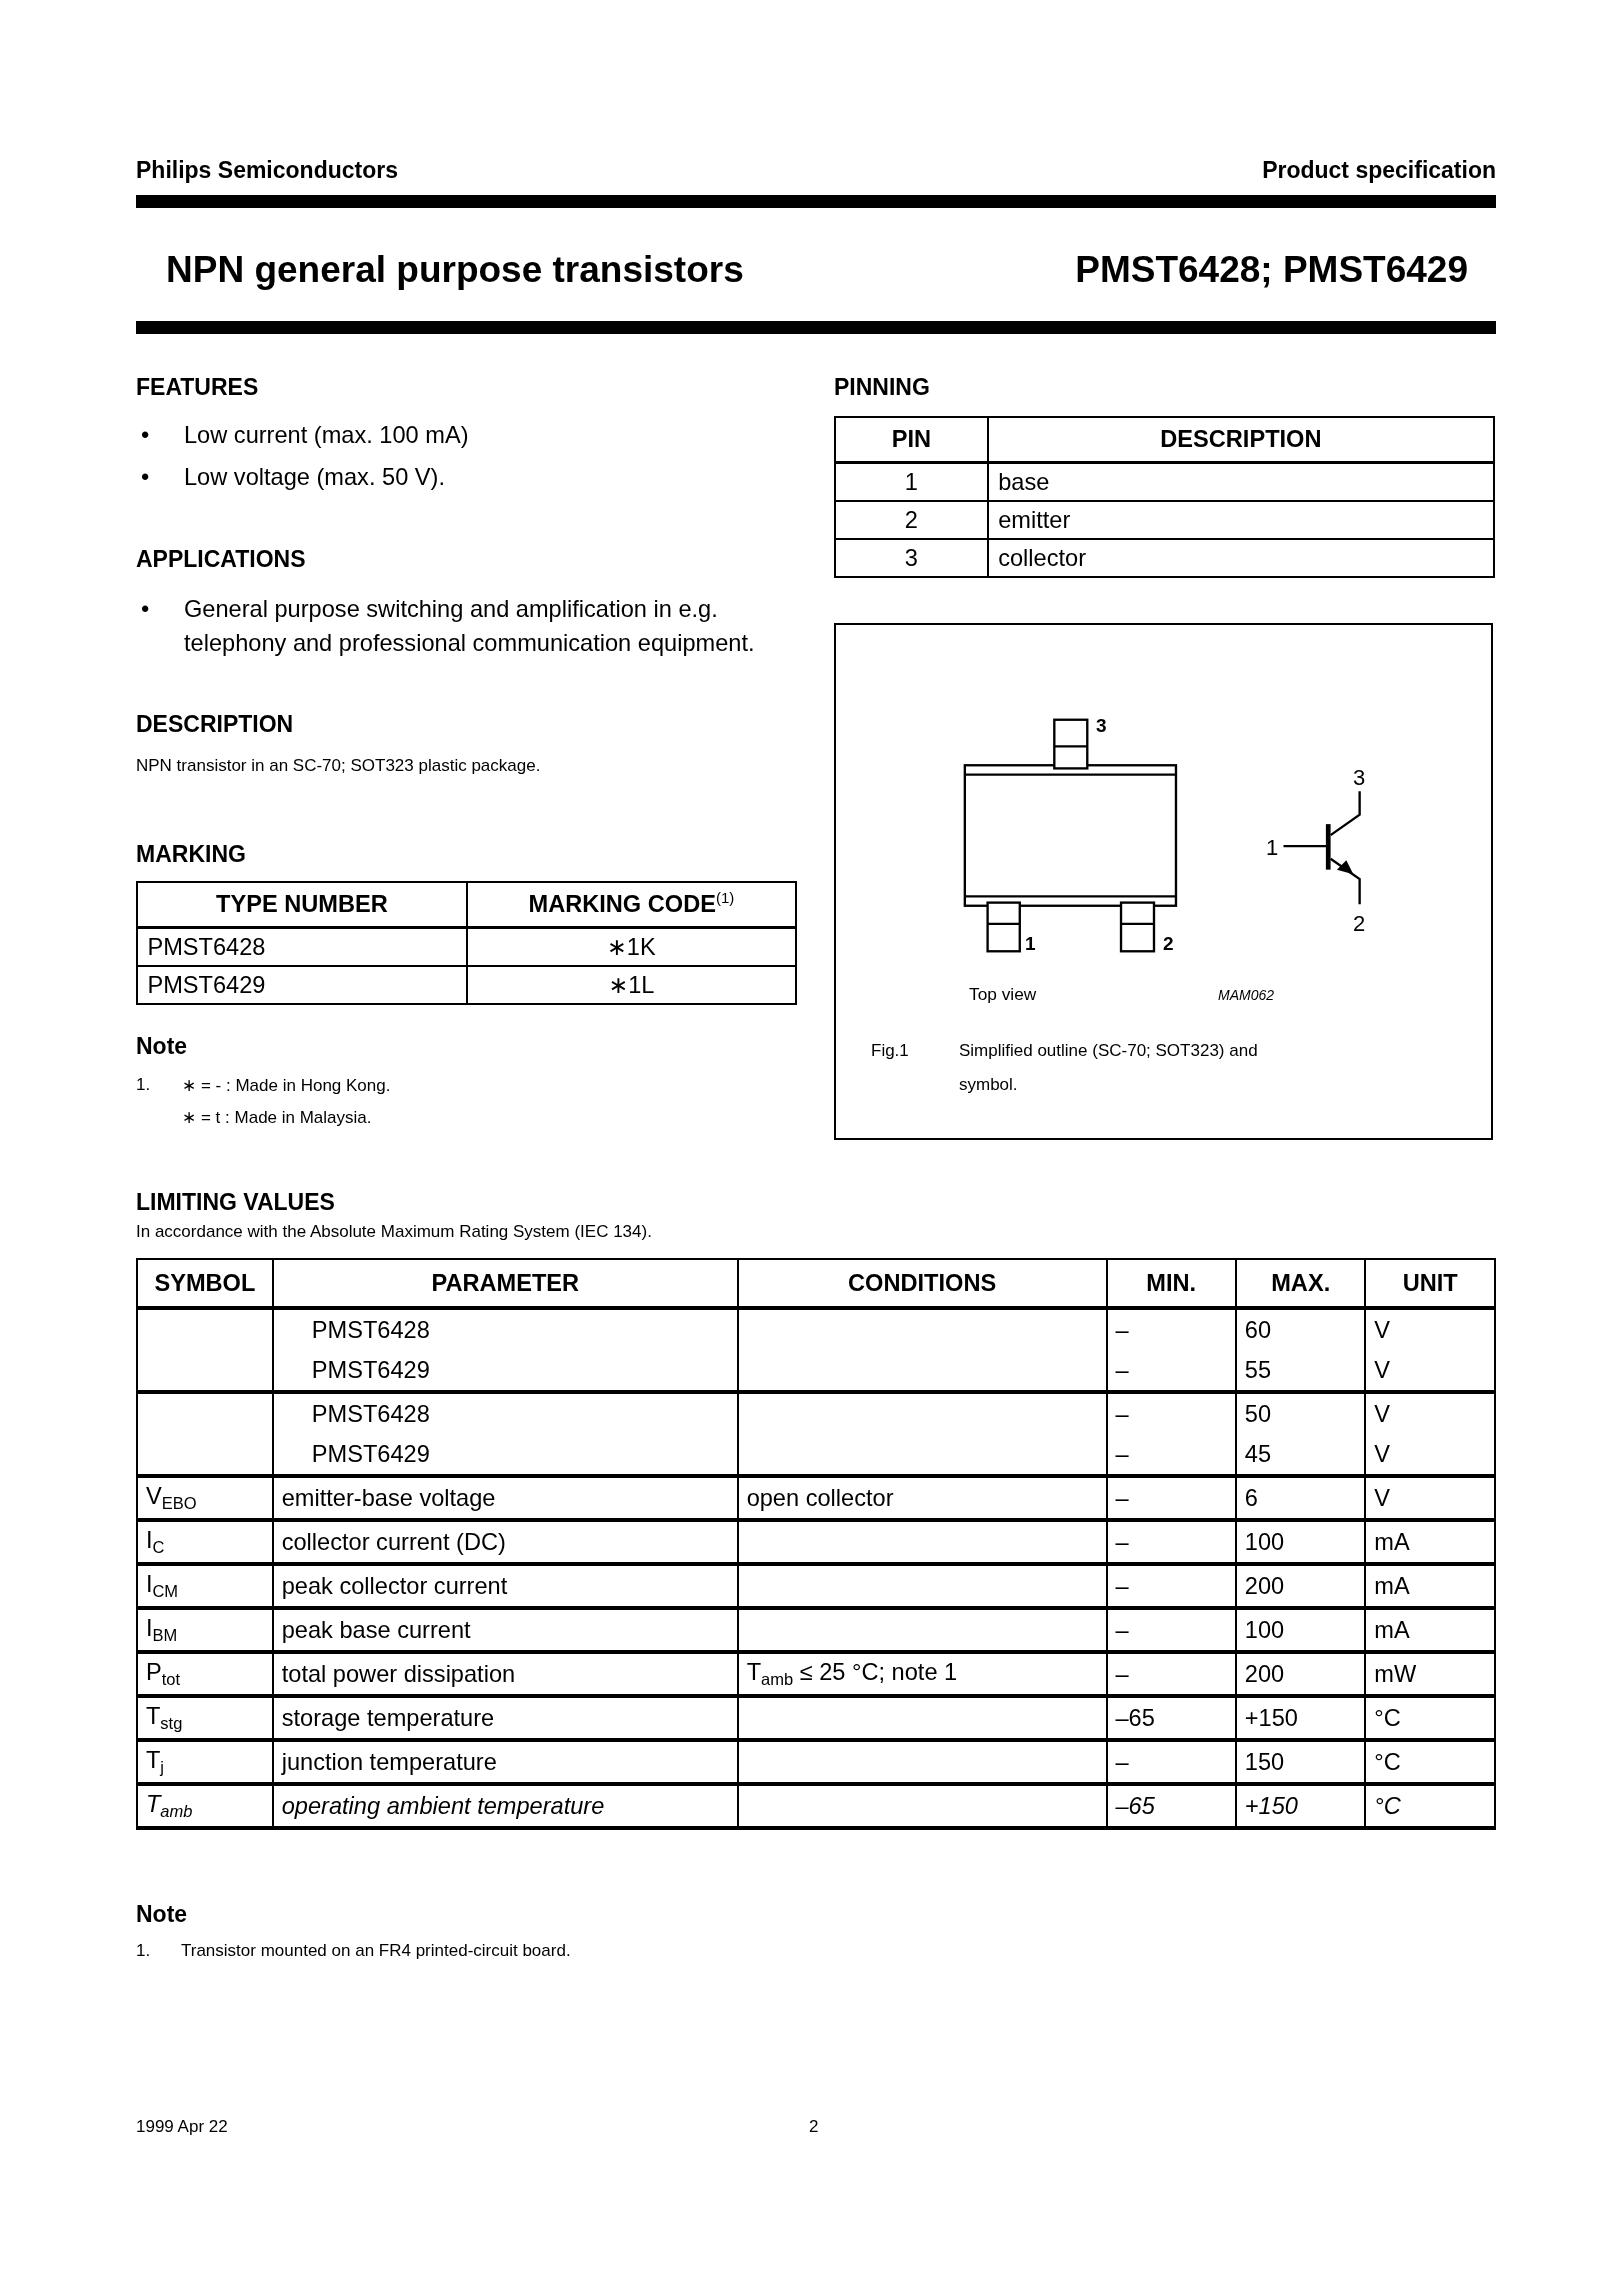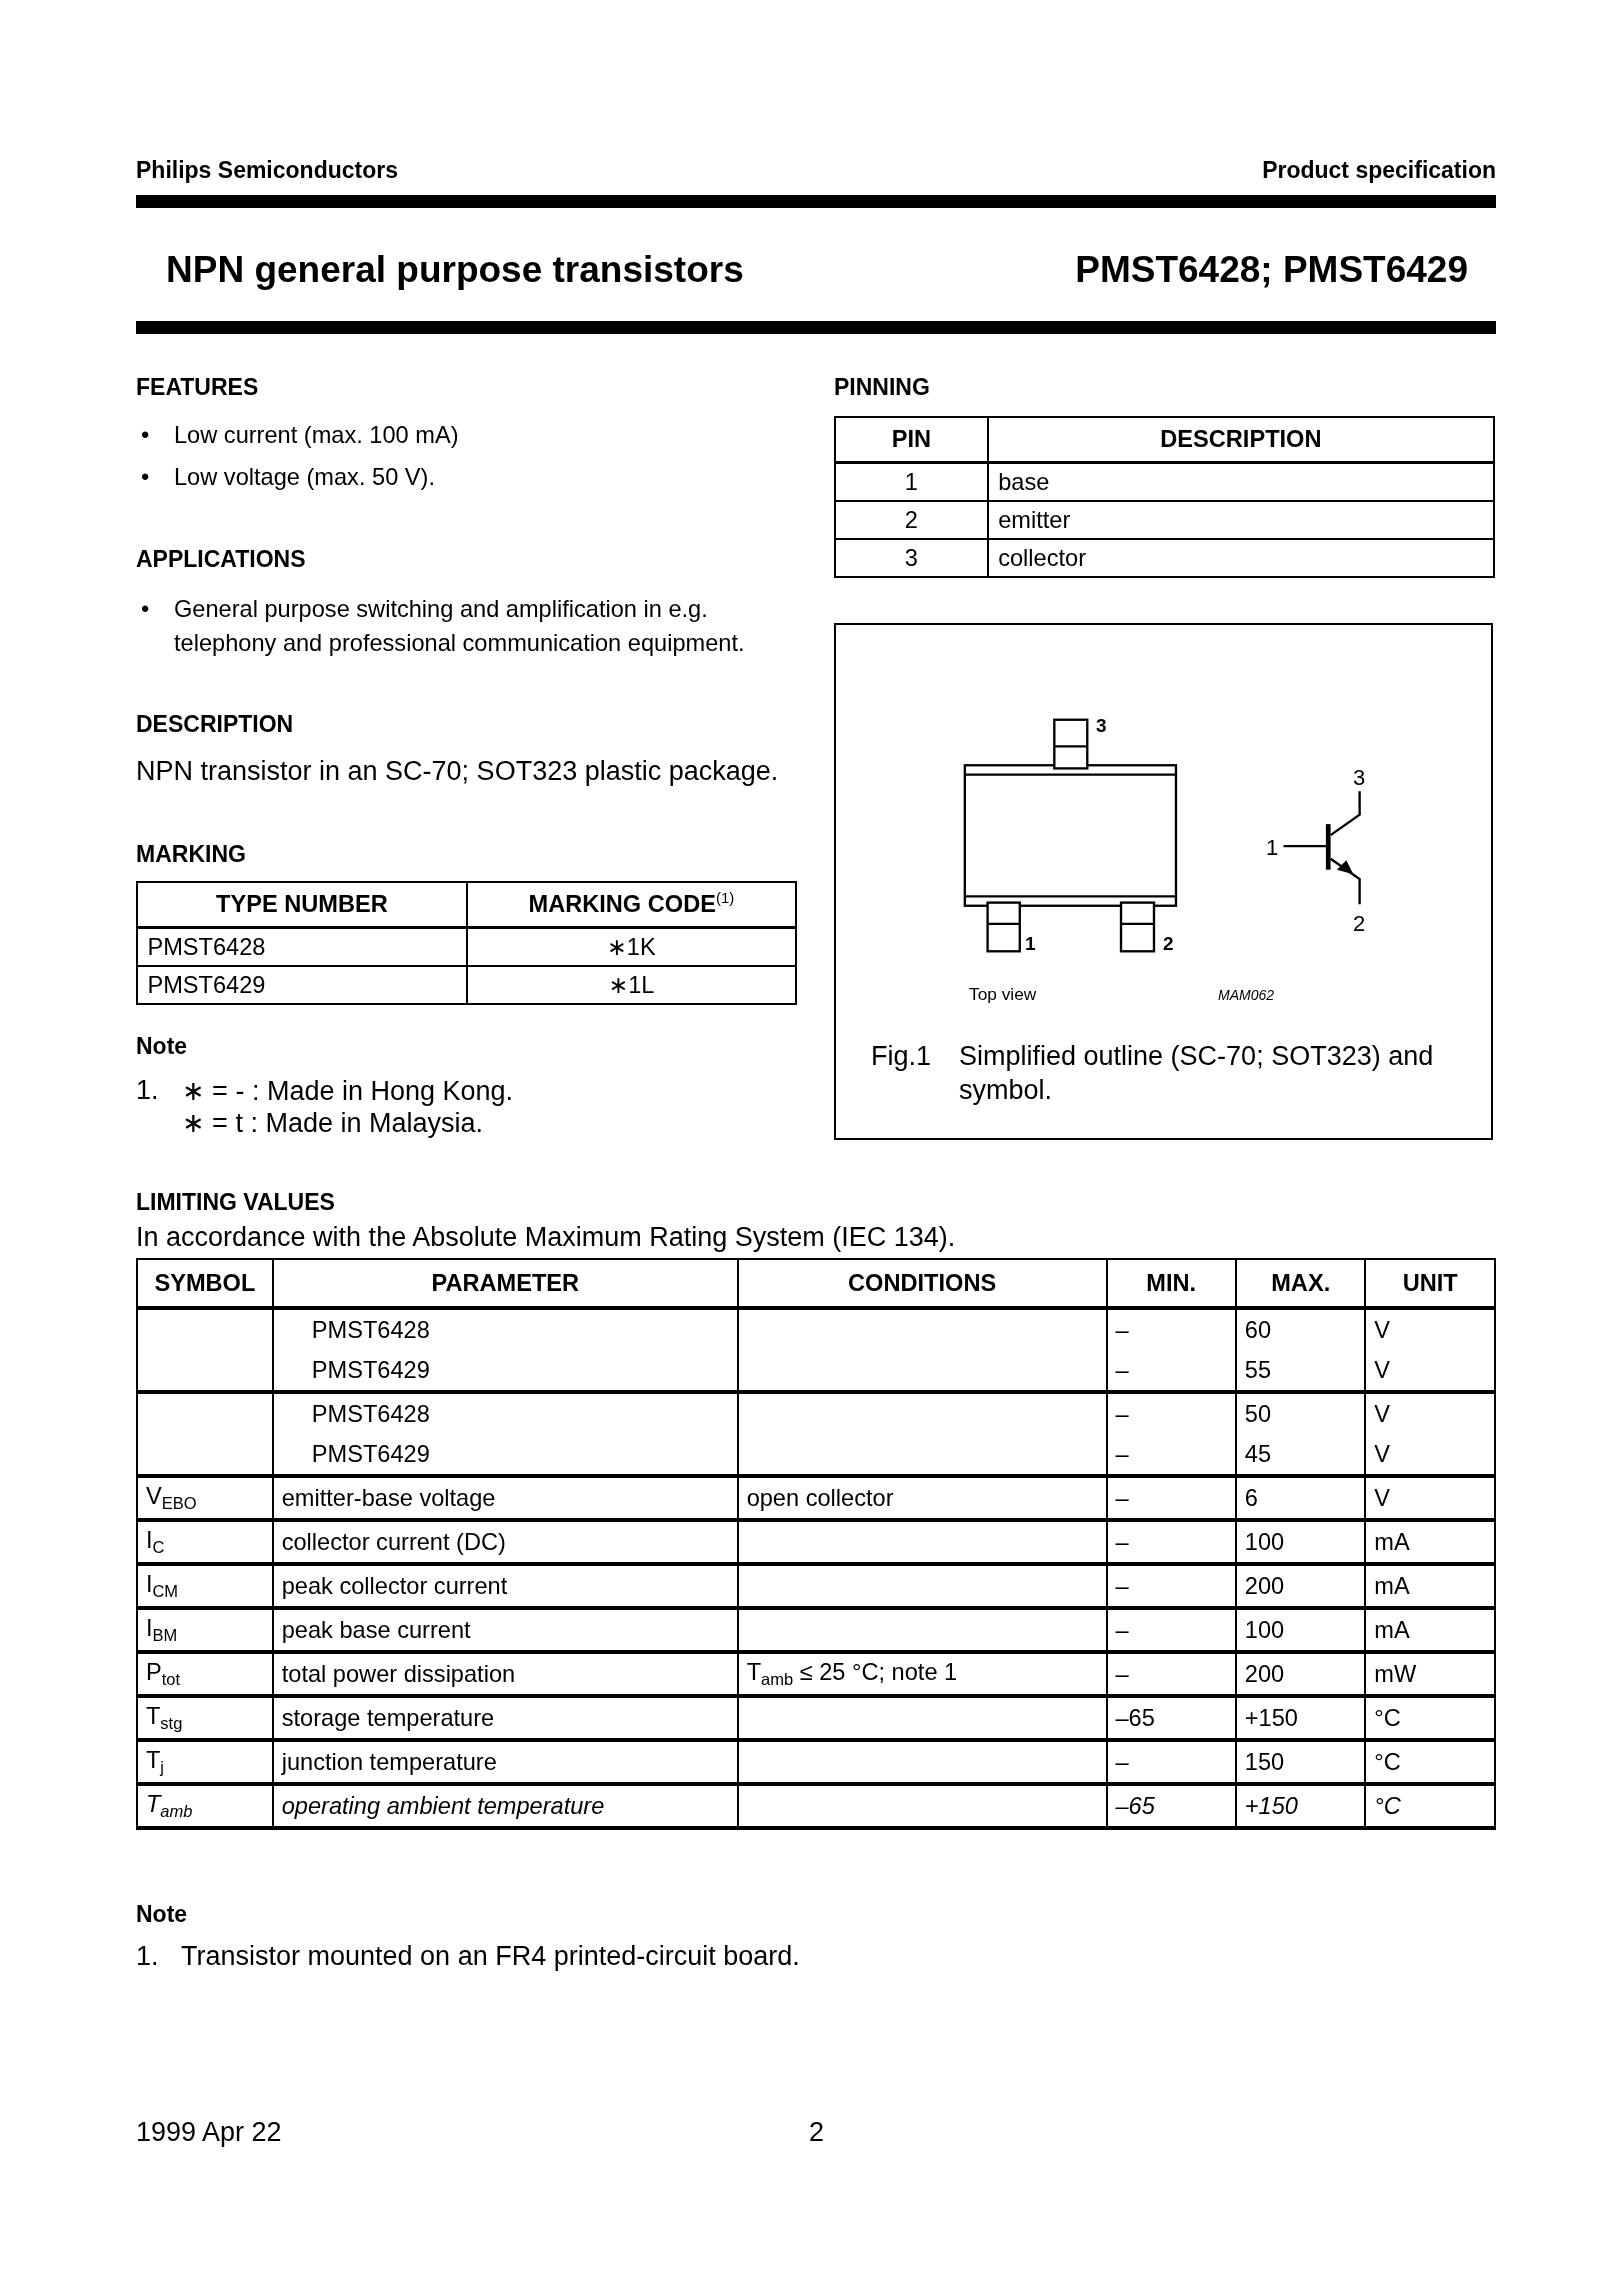--- a/index.html
+++ b/index.html
@@ -3,24 +3,24 @@
 <meta charset="utf-8">
 <style>
   html, body { margin:0; padding:0; background:#ffffff; }
   body { width:1622px; height:2295px; position:relative; overflow:hidden;
          font-family:"Liberation Sans", sans-serif; color:#000; }
   .abs { position:absolute; }
   .hdr { font-weight:bold; font-size:23px; }
   .rule { position:absolute; left:136px; width:1360px; height:13.3px; background:#000; }
   .title { font-weight:bold; font-size:37px; }
   .h2 { font-weight:bold; font-size:23px; }
-  .body { font-size:27px; }
+  .body { font-size:17px; }
   .bullet-item { position:absolute; font-size:23.6px; line-height:35px; }
   .bullet-item .dot { position:absolute; left:0; top:0; }
-  .bullet-item .txt { position:absolute; left:33px; top:0; white-space:nowrap;text-align:right; }
+  .bullet-item .txt { position:absolute; left:43px; top:0; white-space:nowrap;text-align:right; }
 
   table.dt { position:absolute; border-collapse:collapse; font-size:23.6px; }
   table.dt td, table.dt th { border:2.4px solid #000; padding:0 9.4px; vertical-align:middle; }
   table.dt th { font-weight:bold; text-align:center; height:43px; }
   table.dt thead tr { border-bottom:3.9px solid #000;margin-left:24px; }
   table.dt td { height:36px; }
   .center { text-align:center; }
   sup.fn { font-size:15px; font-weight:normal; vertical-align:super; line-height:0; }
 
   

